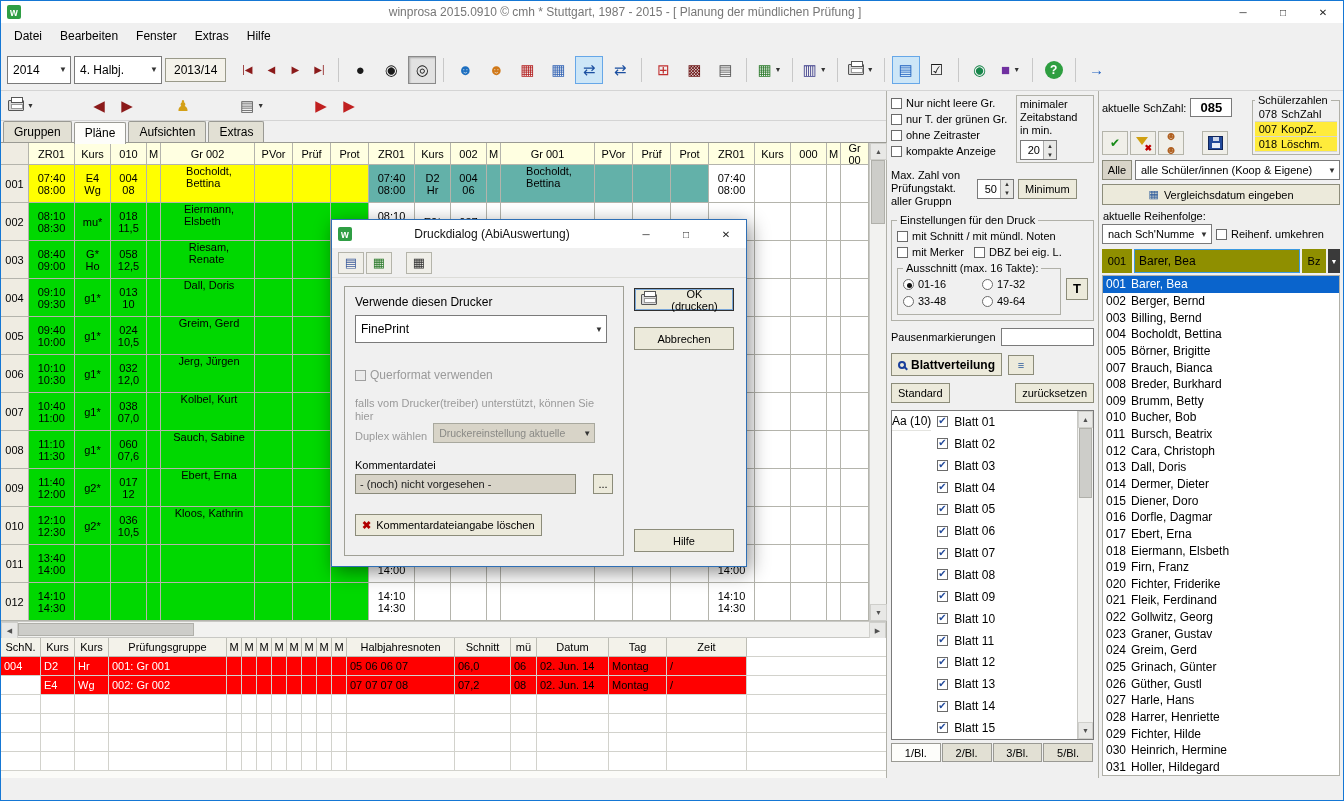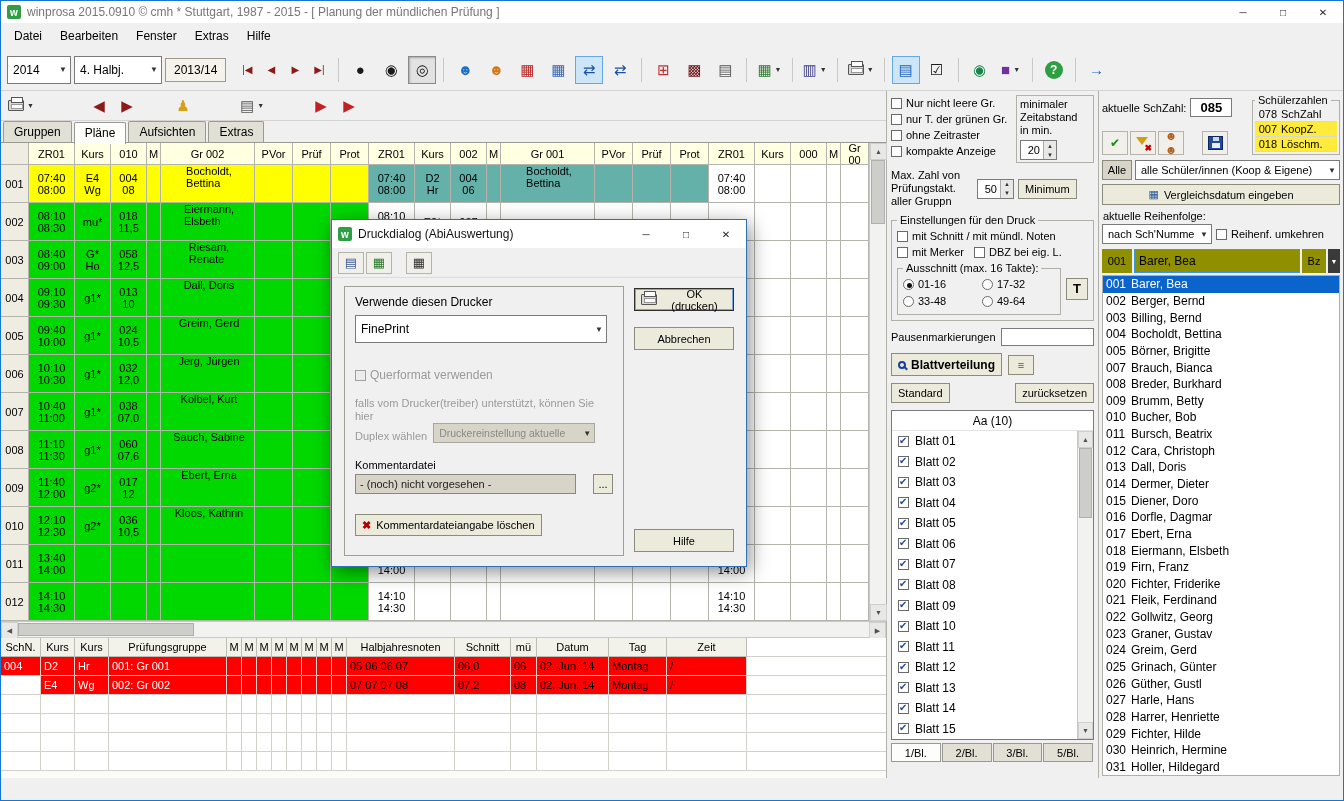--- a/index.html
+++ b/index.html
@@ -1,21 +1,21 @@
 <!DOCTYPE html>
 <html style="--green: #00d800; --yellow: #ffff00; --teal: #63b1a9; --red: #ff0000; --selection-blue: #0a64cc; --olive: #8f8f00; --window-border: #1577d4; --header-cream: #ffffe1;"><head>
 <meta charset="utf-8">
 <style>
   *{margin:0;padding:0;box-sizing:border-box;}
   body{background:#555;font-family:"Liberation Sans",sans-serif;}
   .window{position:relative;width:1344px;height:801px;background:#f0f0f0;border:1px solid var(--window-border,#1577d4);color:#000;font-size:12px;overflow:hidden;}
   
   .titlebar{height:22px;background:#fff;display:flex;align-items:center;}
   .app-ico{width:14px;height:14px;background:#2f9e44;color:#fff;font-size:10px;font-weight:bold;display:flex;align-items:center;justify-content:center;margin:0 6px;border-radius:2px;flex:none;}
-  .title-text{color:#767676;flex:1;white-space:nowrap;overflow:hidden;}
+  .title-text{color:#767676;flex:1;white-space:nowrap;overflow:hidden;text-align:center;}
   .win-ctrl{width:40px;height:22px;display:flex;align-items:center;justify-content:center;color:#222;font-size:10px;}
   
   .menubar{height:26px;display:flex;align-items:center;padding-left:4px;background:#f0f0f0;}
   .menu-item{padding:4px 9px;}
   
   .toolbar{height:42px;display:flex;align-items:center;gap:3px;padding:0 6px;background:#f0f0f0;border-bottom:1px solid #d4d4d4;}
   .combo{background:#fff;border:1px solid #7a7a7a;display:flex;align-items:center;padding:0 3px 0 5px;height:28px;}
   .combo .cmb-txt{flex:1;overflow:hidden;white-space:nowrap;}
   .combo .cmb-a{font-size:8px;color:#333;margin-left:3px;flex:none;}
   .sy-box{height:24px;border:1px solid #9a9a8a;background:#f4f2ea;display:flex;align-items:center;justify-content:center;padding:0 8px;}
@@ -106,21 +106,21 @@
   .cb-pair{display:flex;gap:10px;}
   .aus-row{display:flex;gap:5px;margin-top:2px;}
   .aus-fs{flex:1;margin-top:0;}
   .radio-grid{display:grid;grid-template-columns:1fr 1fr;gap:1px 6px;}
   .t-btn{width:22px;height:22px;font-weight:bold;font-size:13px;align-self:center;}
   .pausen-row{display:flex;align-items:center;gap:5px;margin-top:7px;}
   .pausen-input{flex:1;height:18px;background:#fff;border:1px solid #7a7a7a;}
   .blattv-row{display:flex;align-items:center;gap:6px;margin-top:7px;}
   .blattv-btn{height:23px;font-weight:bold;font-size:12px;}
   .std-row{display:flex;justify-content:space-between;margin-top:7px;}
-  .blatt-box{border:1px solid #7a7a7a;background:#fff;height:330px;margin-top:7px;display:flex;flex-direction:column;}
+  .blatt-box{border:1px solid #7a7a7a;background:#fff;height:330px;margin-top:7px;display:flex;flex-direction:row;}
   .blatt-head{height:20px;display:flex;align-items:center;justify-content:center;font-size:12px;border-bottom:1px solid #e4e4e0;flex:none;}
   .blatt-body{flex:1;display:flex;overflow:hidden;}
   .blatt-items{flex:1;display:flex;flex-direction:column;padding-left:6px;}
   .blatt-row{flex:1;display:flex;align-items:center;gap:6px;font-size:12px;}
   .blatt-scroll{width:16px;border-left:1px solid #c8c8c4;background:#f2f2f0;display:flex;flex-direction:column;}
   .blatt-tabs{display:flex;margin-top:3px;}
   .btab{flex:1;height:19px;border:1px solid #9a9a94;background:#e2e0d4;display:flex;align-items:center;justify-content:center;font-size:11px;margin-right:1px;}
   .btab.active{background:#fdfdfa;}
   
   .rp-top{display:flex;gap:4px;}

